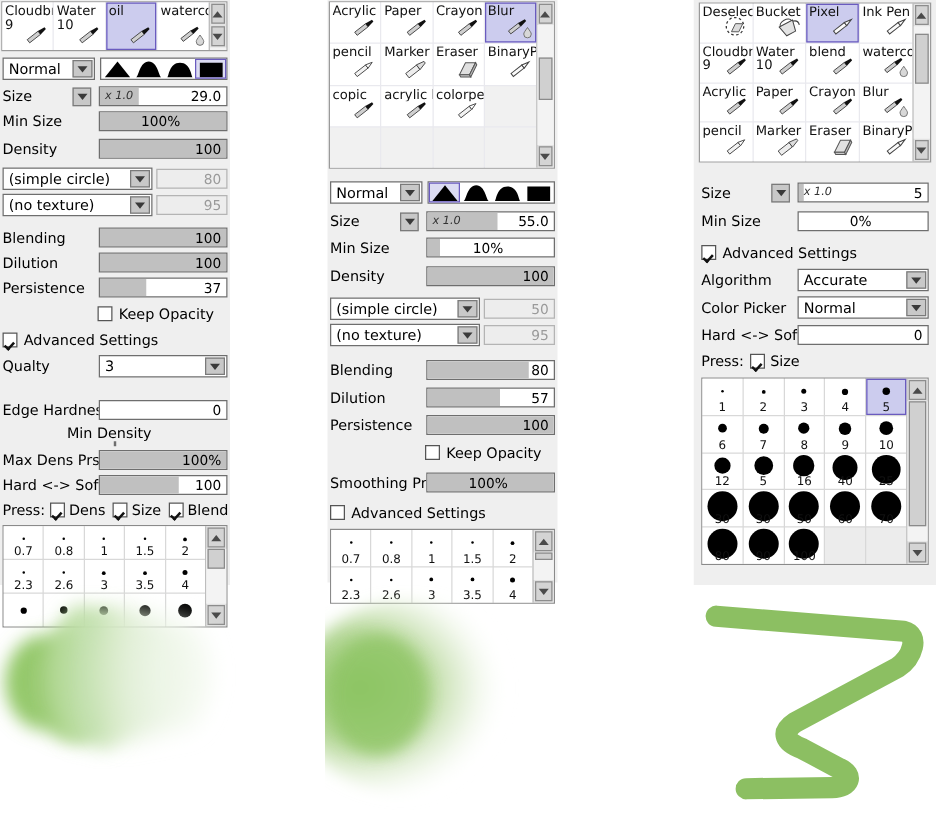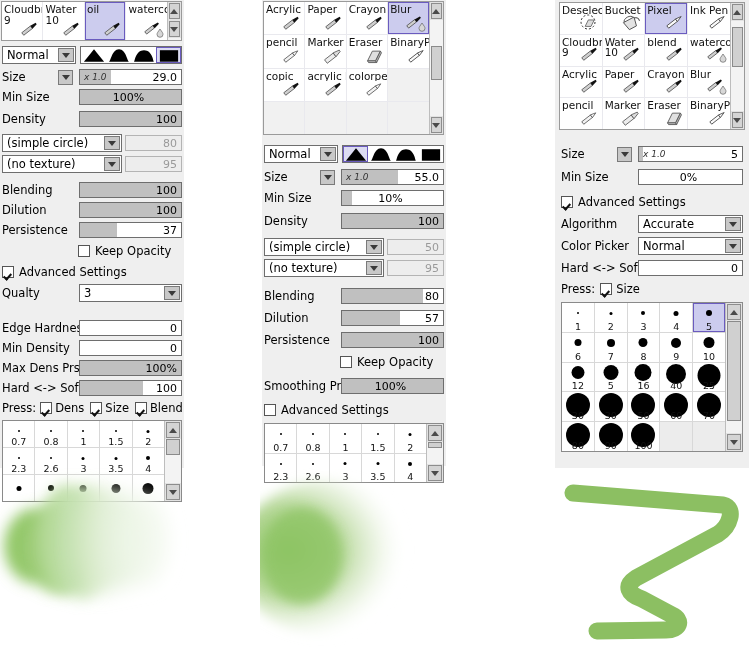--- a/index.html
+++ b/index.html
@@ -269,21 +269,21 @@
           </span>
       </div>
     </div>
 
     <div class="row" style="margin:2px 2px 0 2px;">
       <span class="lab" style="width:77px;">Edge Hardness</span>
       <div class="bar" style="flex:1 1 auto;">
         <span class="val">0</span>
       </div>
     </div>
-    <div class="row" style="margin:2px 2px 0 2px;">
+    <div class="row" style="margin:2px 2px 0 2px;flex-direction:column;">
       <span class="lab" style="width:77px;">Min Density</span>
       <div class="bar" style="flex:1 1 auto;">
         <span class="val">0</span>
       </div>
     </div>
     <div class="row" style="margin:2px 2px 0 2px;">
       <span class="lab" style="width:77px;">Max Dens Prs.</span>
       <div class="bar" style="flex:1 1 auto;">
         <span class="fill" style="width:100%;"></span>
         <span class="val">100%</span>

